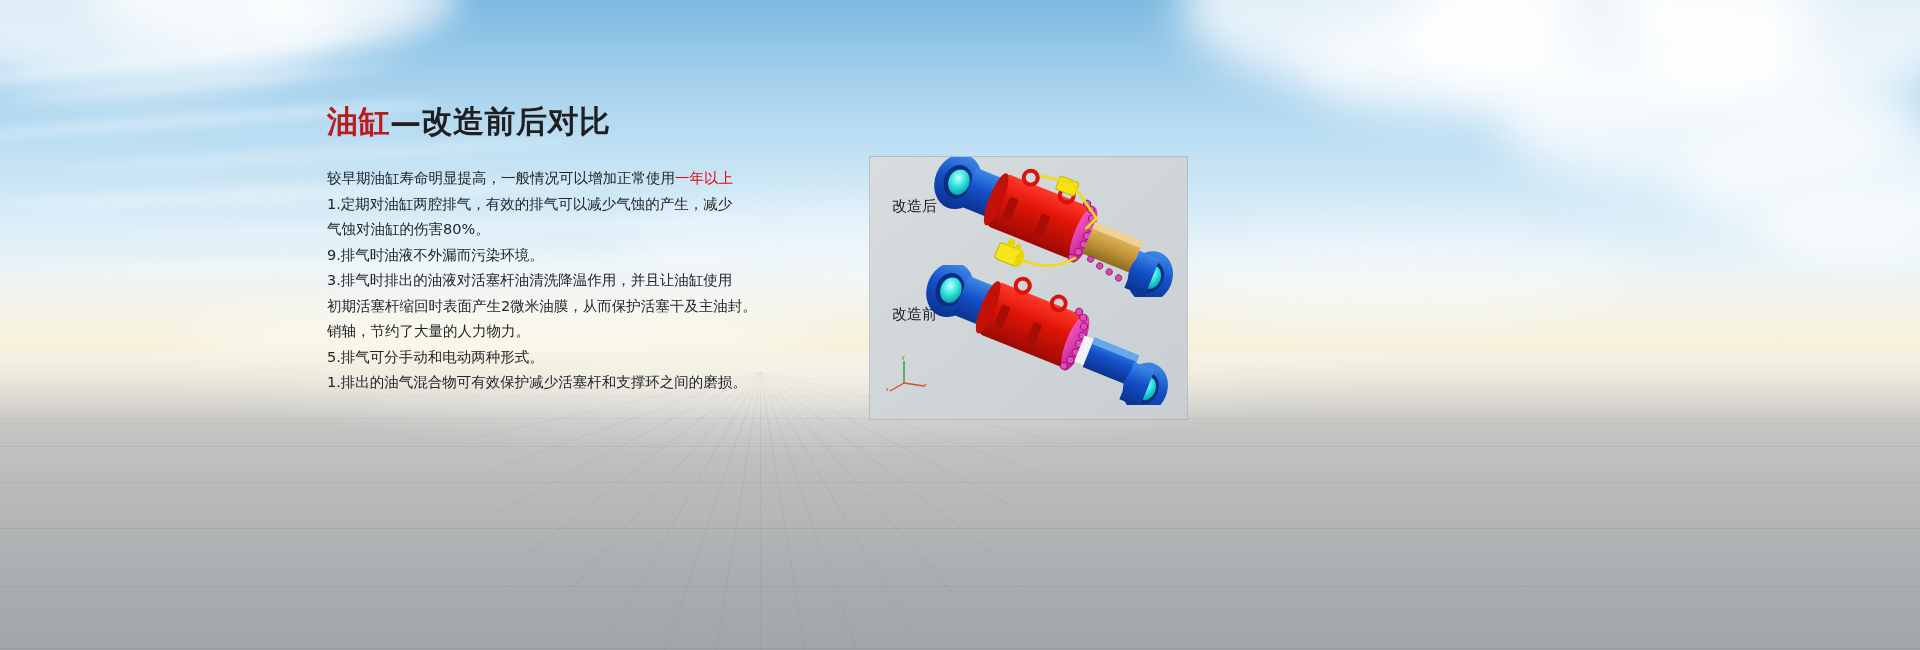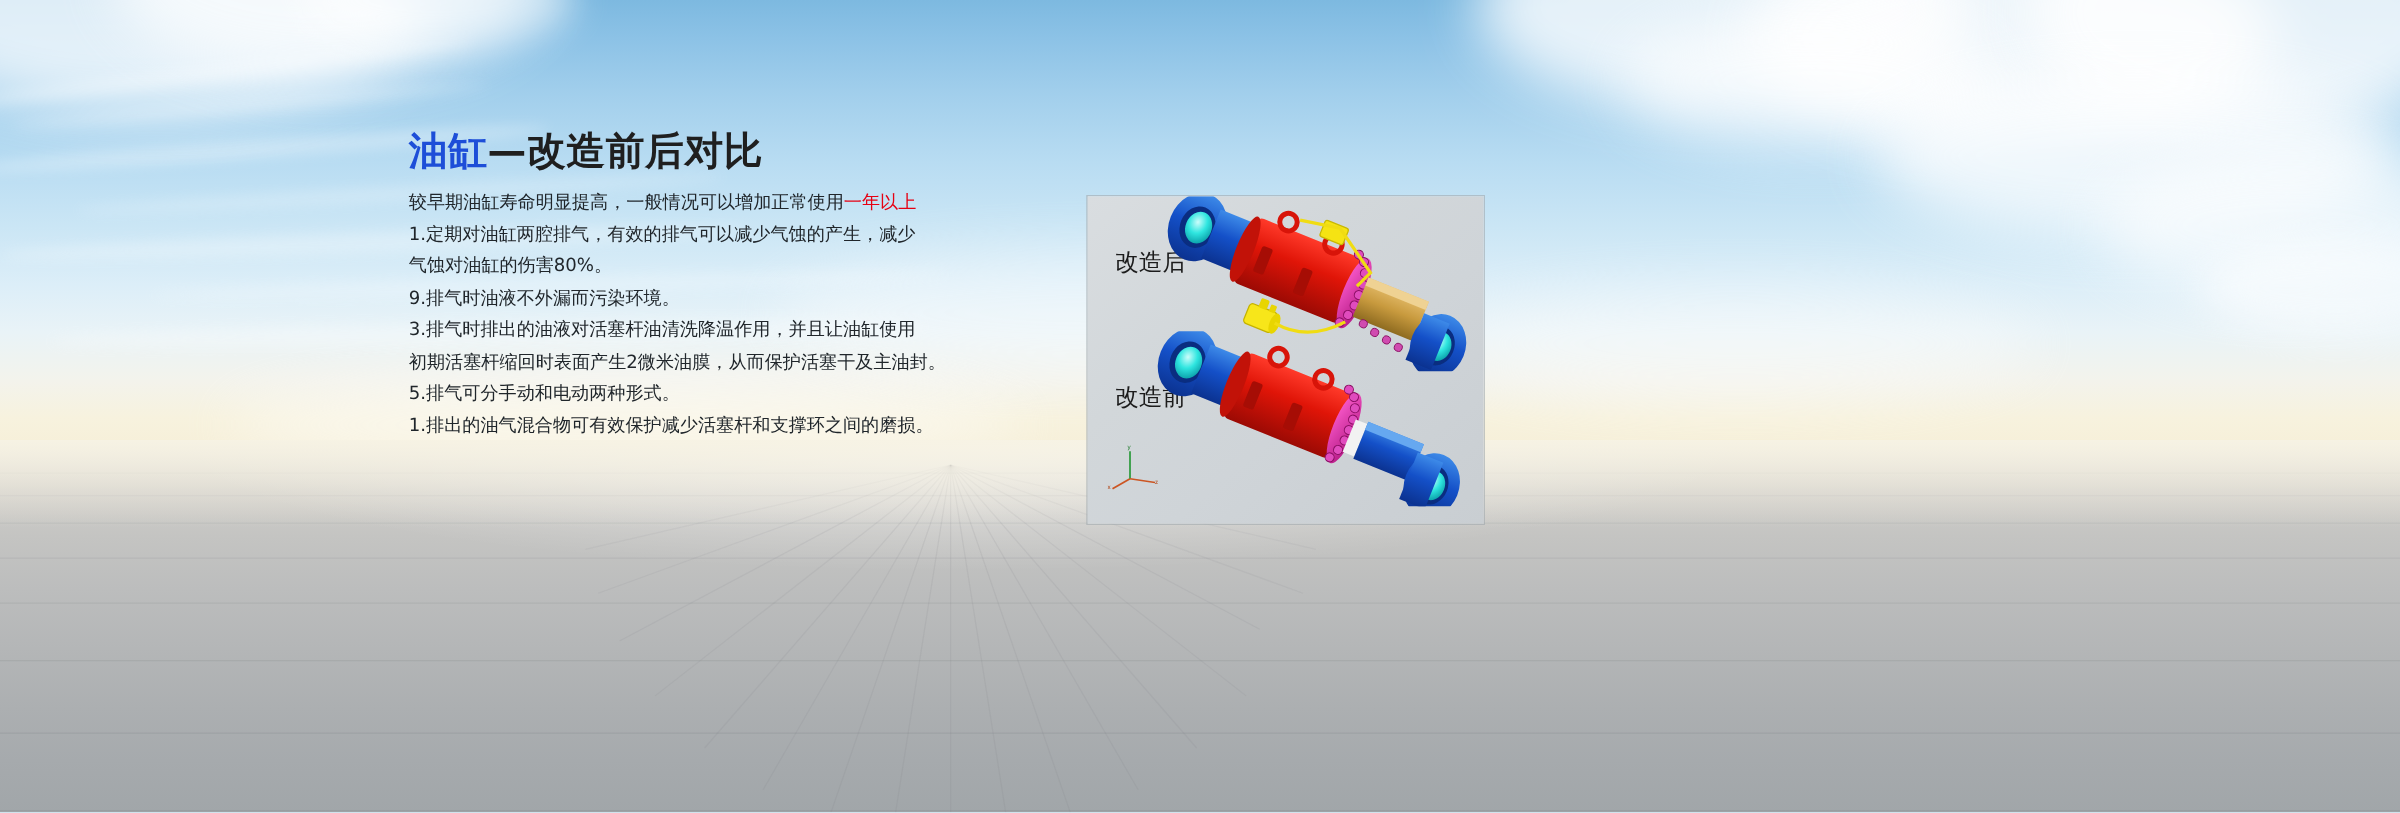--- a/index.html
+++ b/index.html
@@ -63,41 +63,41 @@
     background:radial-gradient(ellipse 900px 150px at 40% 0%,rgba(255,255,255,.55),rgba(255,255,255,0) 70%);
   }
 
   
   .text-col{position:absolute;left:327px;top:104px;width:520px;}
   .title{
     font-size:31px;font-weight:bold;letter-spacing:.5px;
     color:#1f1f1f;line-height:1.1;white-space:nowrap;
     font-family:"DejaVu Sans","Liberation Sans",sans-serif;
   }
-  .title .hl{color:#1d4ed8;}
+  .title .hl{color:#b91c1c;}
   .subtitle{
     margin-top:7px;font-size:14.5px;color:#6d6f72;letter-spacing:.2px;
     white-space:nowrap;font-family:"Liberation Sans",sans-serif;
   }
-  .body{margin-top:12px;}
+  .body{margin-top:28px;}
   .body .line{
     font-size:14.5px;color:#20262b;line-height:25.5px;white-space:nowrap;
     font-family:"DejaVu Sans","Liberation Sans",sans-serif;
   }
   .body .line .red{color:#e60012;}
 
   
   .panel{
     position:absolute;left:870px;top:157px;width:317px;height:262px;
     background:linear-gradient(140deg,#d9dde0 0%,#d2d7da 35%,#cfd4d8 60%,#c9ced2 100%);
     box-shadow:0 0 0 1px rgba(160,168,174,.6);
     overflow:hidden;
   }
   .panel-label{
-    position:absolute;font-size:19px;color:#1c1c1c;
+    position:absolute;font-size:15px;color:#1c1c1c;
     font-family:"DejaVu Sans","Liberation Sans",sans-serif;white-space:nowrap;
   }
   .label-after{left:22px;top:40px;}
   .label-before{left:22px;top:148px;}
 
   
   .triad{position:absolute;left:16px;top:196px;width:44px;height:40px;}
 
   
   .cyl{position:absolute;}
@@ -171,20 +171,21 @@
 
   <div class="text-col">
     <div class="title"><span class="hl">油缸</span><span>—改造前后对比</span></div>
     <div class="body">
       <div class="line"><span>较早期油缸寿命明显提高，一般情况可以增加正常使用</span><span class="red">一年以上</span></div>
       <div class="line"><span>1.定期对油缸两腔排气，有效的排气可以减少气蚀的产生，减少</span></div>
       <div class="line"><span>气蚀对油缸的伤害80%。</span></div>
       <div class="line"><span>9.排气时油液不外漏而污染环境。</span></div>
       <div class="line"><span>3.排气时排出的油液对活塞杆油清洗降温作用，并且让油缸使用</span></div>
       <div class="line"><span>初期活塞杆缩回时表面产生2微米油膜，从而保护活塞干及主油封。</span></div>
+      <div class="line"><span>销轴，节约了大量的人力物力。</span></div>
       <div class="line"><span>5.排气可分手动和电动两种形式。</span></div>
       <div class="line"><span>1.排出的油气混合物可有效保护减少活塞杆和支撑环之间的磨损。</span></div>
     </div>
   </div>
 
   <div class="panel">
 
     <div class="panel-label label-after">改造后</div>
     <div class="panel-label label-before">改造前</div>
 

